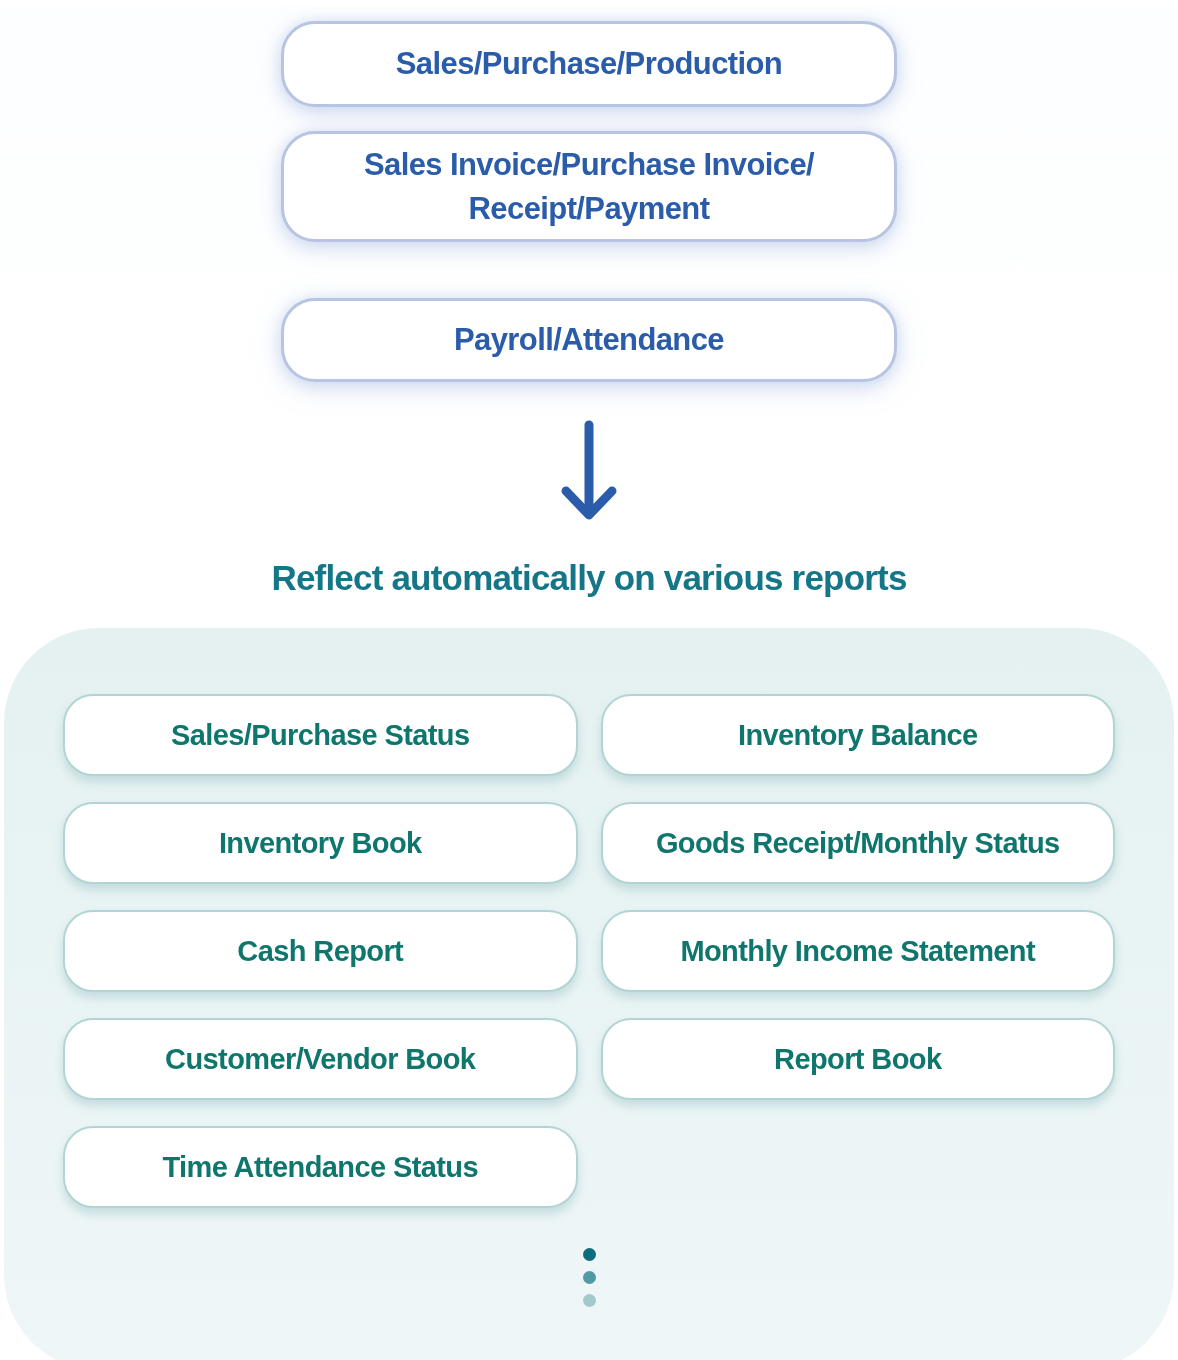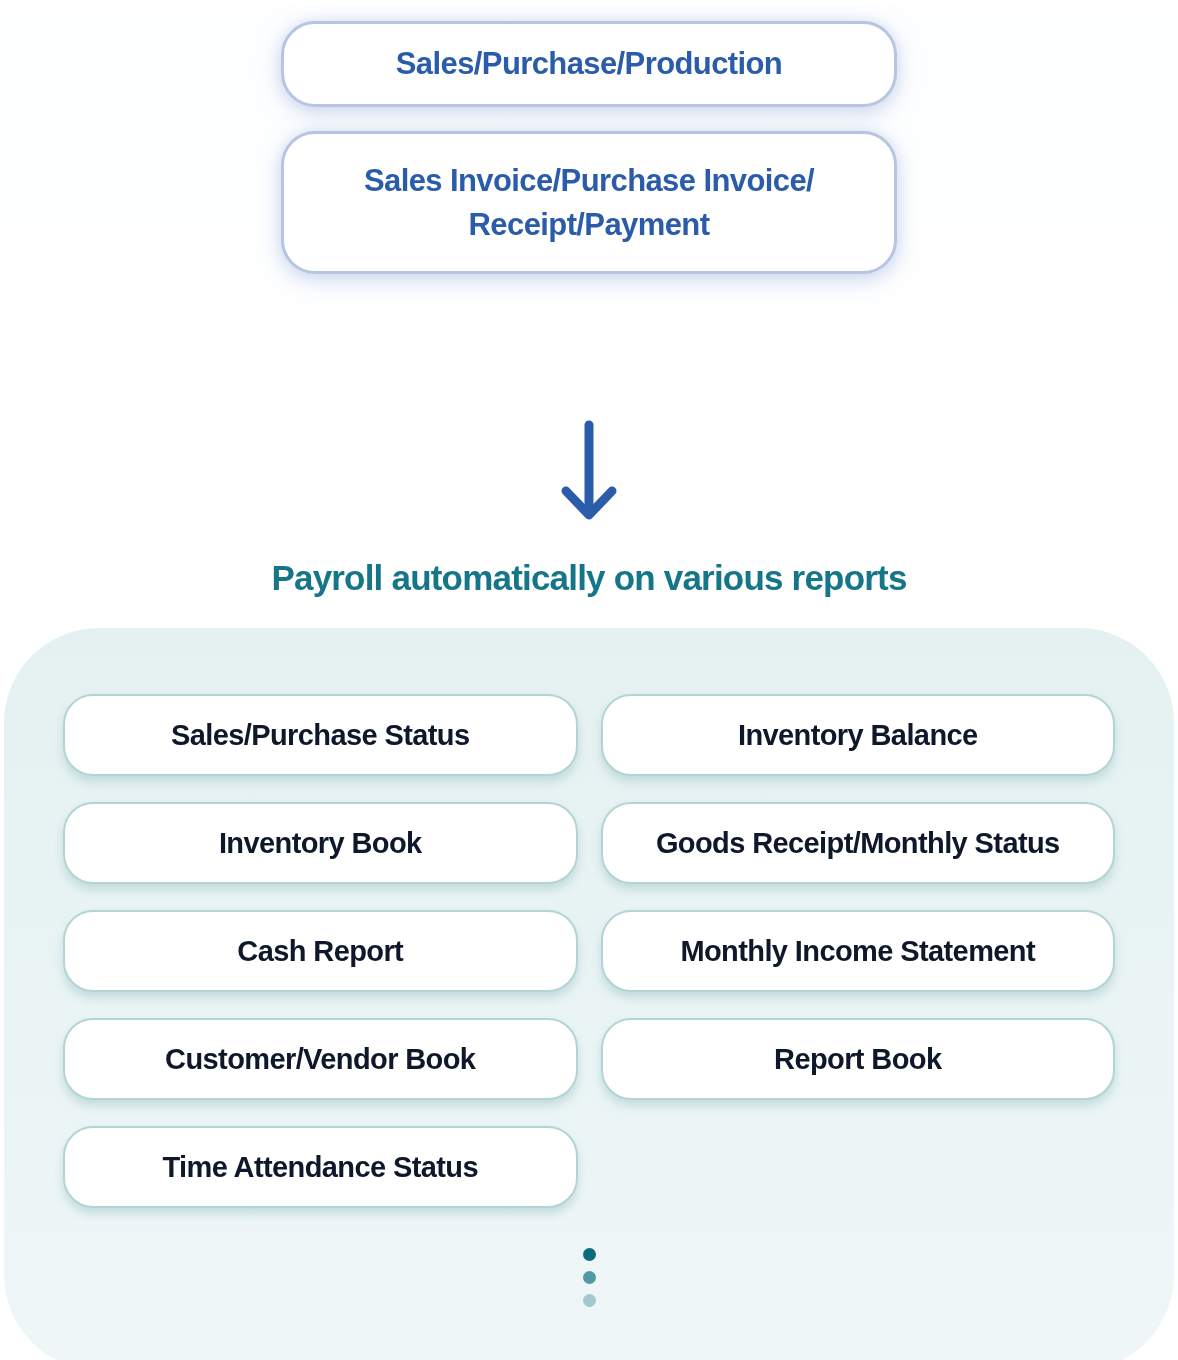--- a/index.html
+++ b/index.html
@@ -32,21 +32,21 @@
     text-align: center;
     color: #2b5caa;
     font-weight: bold;
     font-size: 31px;
     letter-spacing: -0.6px;
     line-height: 44px;
     white-space: pre-line;
     box-shadow: 0 6px 22px rgba(173, 192, 228, 0.55), 0 0 12px rgba(186, 202, 233, 0.35);
   }
   .source-box.b1 { top: 15px;  height: 86px;  }
-  .source-box.b2 { top: 125px; height: 143px; }
+  .source-box.b2 { top: 125px; height: 111px; }
   .source-box.b3 { top: 292px; height: 84px;  }
 
   
   .arrow-wrap {
     position: absolute;
     left: 549px;
     top: 414px;
     width: 80px;
     height: 104px;
   }
@@ -88,21 +88,21 @@
   .report-pill {
     height: 82px;
     box-sizing: border-box;
     background: #ffffff;
     border: 2px solid #b2d5d3;
     border-radius: 30px;
     display: flex;
     align-items: center;
     justify-content: center;
     text-align: center;
-    color: #0f172a;
+    color: #0f766e;
     font-weight: bold;
     font-size: 29px;
     letter-spacing: -0.6px;
     box-shadow: 0 6px 10px rgba(140, 185, 190, 0.40);
   }
 
   
   .more-dots {
     position: absolute;
     left: 0;
@@ -127,29 +127,32 @@
 
 <div class="stage">
 
   <div class="source-box b1">
     <span>Sales/Purchase/Production</span>
   </div>
   <div class="source-box b2">
     <span>Sales Invoice/Purchase Invoice/
 Receipt/Payment</span>
   </div>
+  <div class="source-box b3">
+    <span>Payroll/Attendance</span>
+  </div>
 
   <div class="arrow-wrap">
     <svg width="80" height="104" viewBox="0 0 80 104" xmlns="http://www.w3.org/2000/svg">
       <line x1="40" y1="5" x2="40" y2="94" stroke="#2b5caa" stroke-width="9" stroke-linecap="round"></line>
       <polyline points="17,71 40,95 63,71" fill="none" stroke="#2b5caa" stroke-width="9" stroke-linecap="round" stroke-linejoin="round"></polyline>
     </svg>
   </div>
 
-  <div class="reflect-heading">Payroll automatically on various reports</div>
+  <div class="reflect-heading">Reflect automatically on various reports</div>
 
   <div class="report-panel">
     <div class="report-grid">
       <div class="report-pill">
         <span>Sales/Purchase Status</span>
       </div>
       <div class="report-pill">
         <span>Inventory Balance</span>
       </div>
       <div class="report-pill">

